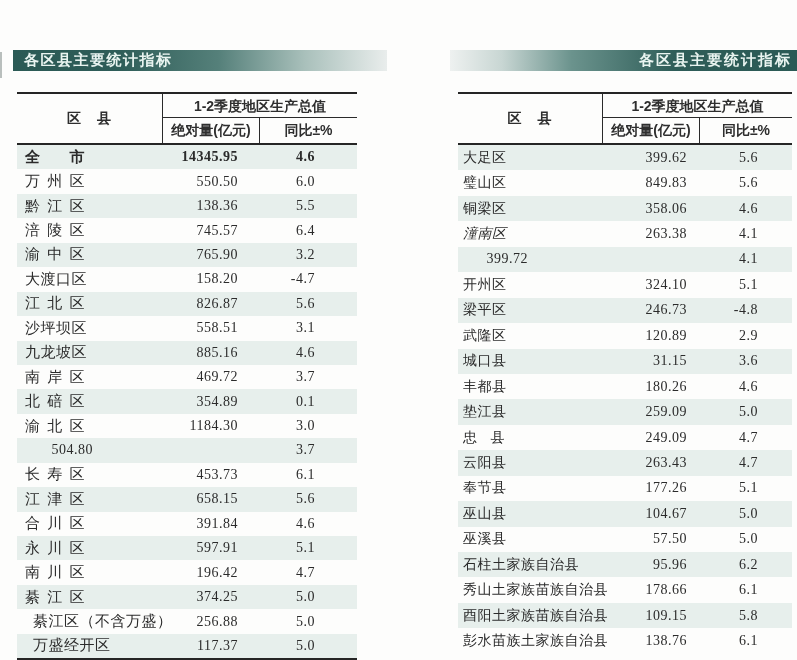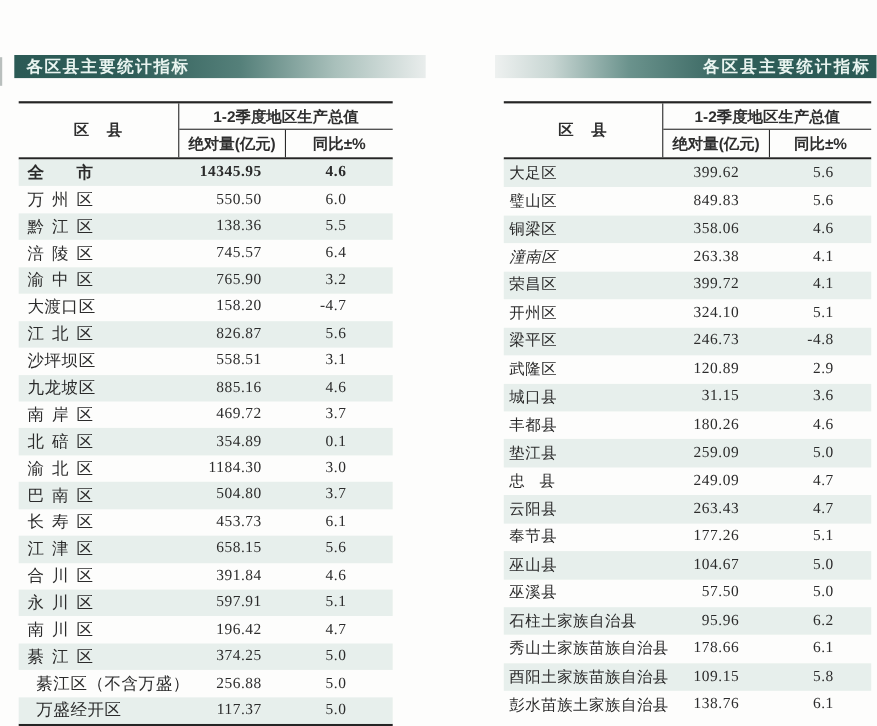--- a/index.html
+++ b/index.html
@@ -32,21 +32,21 @@
   .tright .th-name{width:144px;}
   .th-right{flex:1;border-left:1px solid #2a2a2a;}
   .th-group{height:23px;line-height:24px;text-align:center;border-bottom:1px solid #2a2a2a;}
   .th-subs{display:flex;height:25px;line-height:25px;text-align:center;}
   .tleft .th-sub1{width:96px;}
   .tright .th-sub1{width:96px;}
   .th-sub2{flex:1;border-left:1px solid #2a2a2a;}
   .tbody{width:100%;}
   .trow{display:flex;align-items:center;}
   .tleft .trow{height:24.45px;}
-  .tright .trow{height:25.45px;}
+  .tright .trow{height:25.45px;gap:15px;}
   .trow:nth-child(odd){background:#e7efec;}
   .cell{box-sizing:border-box;white-space:nowrap;}
   .cell.name{padding-left:8px;font-size:15px;letter-spacing:0.5px;}
   .tleft .cell.name{width:145px;}
   .tright .cell.name{width:144px;padding-left:5px;font-size:14px;}
   .trow.indent .cell.name{padding-left:16px;}
   .cell.val{text-align:right;font-size:14px;letter-spacing:0.5px;}
   .tleft .cell.val{width:96px;padding-right:20px;}
   .tright .cell.val{width:96px;padding-right:26px;}
   .cell.pct{flex:1;text-align:right;font-size:14px;letter-spacing:0.5px;}
@@ -130,21 +130,20 @@
           <div class="cell name"><span class="jname" style="width: 4em;">北碚区</span></div>
           <div class="cell val">354.89</div>
           <div class="cell pct">0.1</div>
         </div>
         <div class="trow">
           <div class="cell name"><span class="jname" style="width: 4em;">渝北区</span></div>
           <div class="cell val">1184.30</div>
           <div class="cell pct">3.0</div>
         </div>
         <div class="trow">
-          <div class="cell name"><span class="jname" style="width: 4em;">巴南区</span></div>
           <div class="cell val">504.80</div>
           <div class="cell pct">3.7</div>
         </div>
         <div class="trow">
           <div class="cell name"><span class="jname" style="width: 4em;">长寿区</span></div>
           <div class="cell val">453.73</div>
           <div class="cell pct">6.1</div>
         </div>
         <div class="trow">
           <div class="cell name"><span class="jname" style="width: 4em;">江津区</span></div>
@@ -215,21 +214,20 @@
           <div class="cell name"><span class="jname" style="width: 3em;">铜梁区</span></div>
           <div class="cell val">358.06</div>
           <div class="cell pct">4.6</div>
         </div>
         <div class="trow">
           <div class="cell name"><span class="jname" style="width: 3em; font-style: italic;">潼南区</span></div>
           <div class="cell val">263.38</div>
           <div class="cell pct">4.1</div>
         </div>
         <div class="trow">
-          <div class="cell name"><span class="jname" style="width: 3em;">荣昌区</span></div>
           <div class="cell val">399.72</div>
           <div class="cell pct">4.1</div>
         </div>
         <div class="trow">
           <div class="cell name"><span class="jname" style="width: 3em;">开州区</span></div>
           <div class="cell val">324.10</div>
           <div class="cell pct">5.1</div>
         </div>
         <div class="trow">
           <div class="cell name"><span class="jname" style="width: 3em;">梁平区</span></div>

